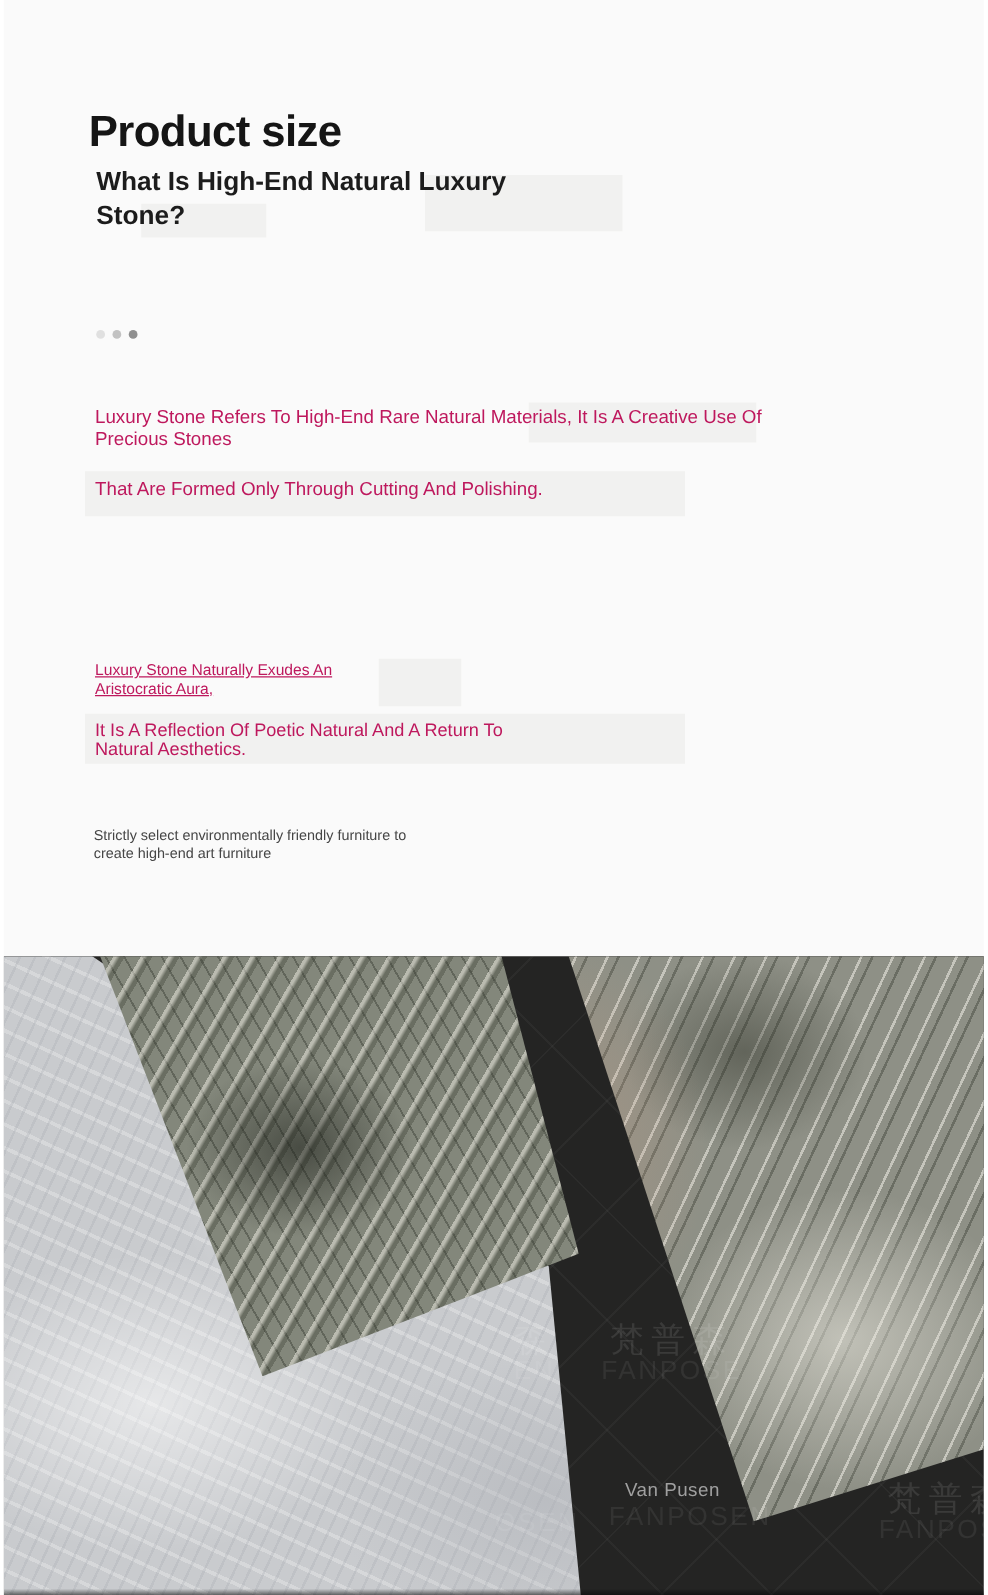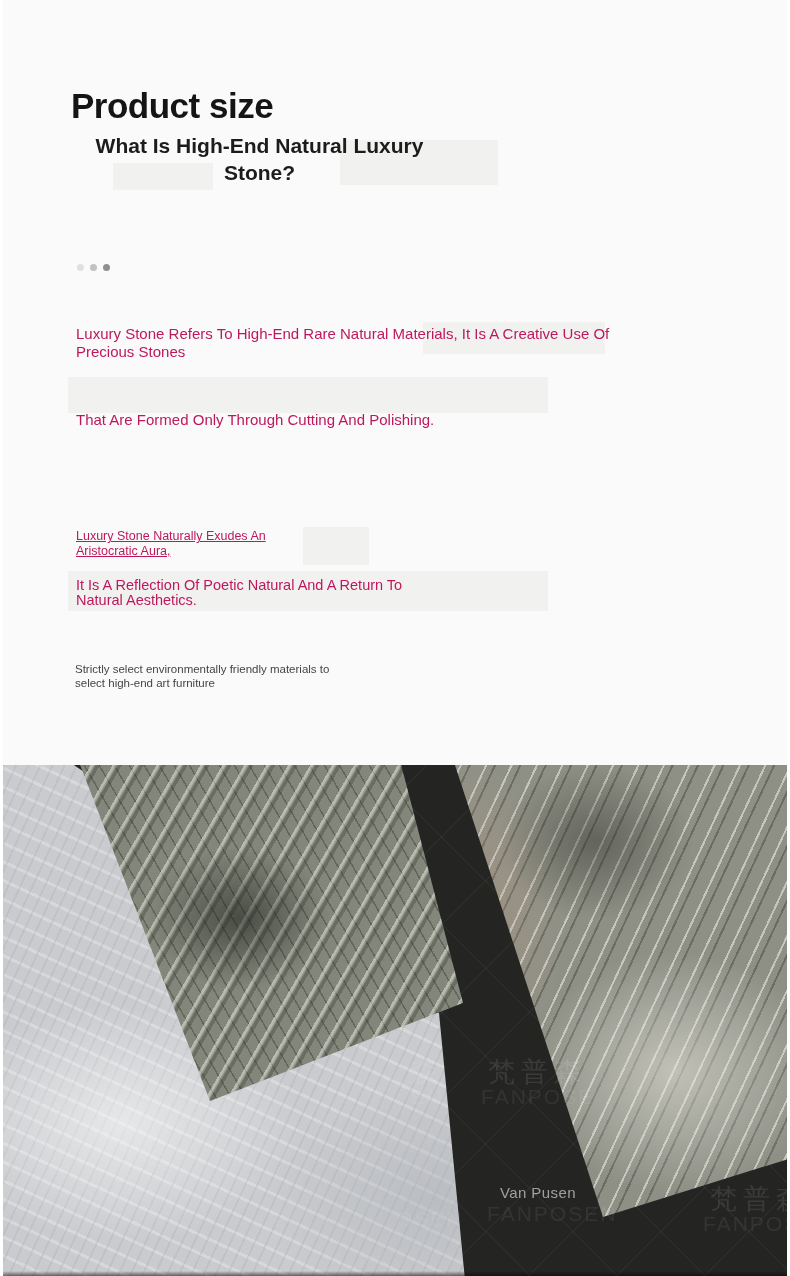--- a/index.html
+++ b/index.html
@@ -16,30 +16,30 @@
   .ph4{left:65px;top:377px;width:480px;height:36px;}
   .ph5{left:300px;top:527px;width:66px;height:38px;}
   .ph6{left:65px;top:571px;width:480px;height:40px;}
   
   .title{
     position:absolute;left:68px;top:86px;margin:0;
     font-size:35px;font-weight:700;color:#151515;letter-spacing:-0.5px;
   }
   .subtitle{
     position:absolute;left:74px;top:132px;margin:0;max-width:365px;
-    font-size:21px;line-height:27px;font-weight:600;color:#1c1c1c;text-align:center;
+    font-size:21px;line-height:27px;font-weight:600;color:#1c1c1c;
   }
   .dots{position:absolute;left:74px;top:264px;display:flex;gap:6px;}
   .dot{width:7px;height:7px;border-radius:50%;display:block;}
   .d1{background:#e0e0e0;}
   .d2{background:#c2c2c2;}
   .d3{background:#8f8f8f;}
   .p{position:absolute;margin:0;color:#be185d;}
   .p1{left:73px;top:325px;max-width:565px;font-size:15px;line-height:17.5px;}
-  .p2{left:73px;top:383px;font-size:15px;white-space:nowrap;margin-top:28px;}
+  .p2{left:73px;top:383px;font-size:15px;white-space:nowrap;}
   .p3{left:73px;top:484px;font-size:15px;white-space:nowrap;}
   .p4{left:73px;top:529px;max-width:205px;font-size:12.5px;line-height:15px;text-decoration:underline;}
   .p5{left:73px;top:578px;max-width:355px;font-size:14.5px;line-height:14.5px;}
   .p6{left:72px;top:662px;max-width:285px;font-size:11.5px;line-height:14px;color:#454545;}
   
   .photo{
     position:absolute;left:0;top:765px;width:790px;height:511px;
     background:#242423;overflow:hidden;
   }
   .lattice{
@@ -122,21 +122,21 @@
   <div class="dots">
     <span class="dot d1"></span>
     <span class="dot d2"></span>
     <span class="dot d3"></span>
   </div>
 
   <p class="p p1">Luxury Stone Refers To High-End Rare Natural Materials, It Is A Creative Use Of Precious Stones</p>
   <p class="p p2">That Are Formed Only Through Cutting And Polishing.</p>
   <p class="p p4">Luxury Stone Naturally Exudes An Aristocratic Aura,</p>
   <p class="p p5">It Is A Reflection Of Poetic Natural And A Return To Natural Aesthetics.</p>
-  <p class="p p6">Strictly select environmentally friendly materials to select high-end art furniture</p>
+  <p class="p p6">Strictly select environmentally friendly furniture to create high-end art furniture</p>
 
   <section class="photo">
     <div class="lattice"></div>
 
     <div class="slab slab-white"></div>
     <div class="slab slab-green"></div>
     <div class="slab slab-right"></div>
 
     <div class="wm wm1">
       <span class="wm-cn">森</span>

